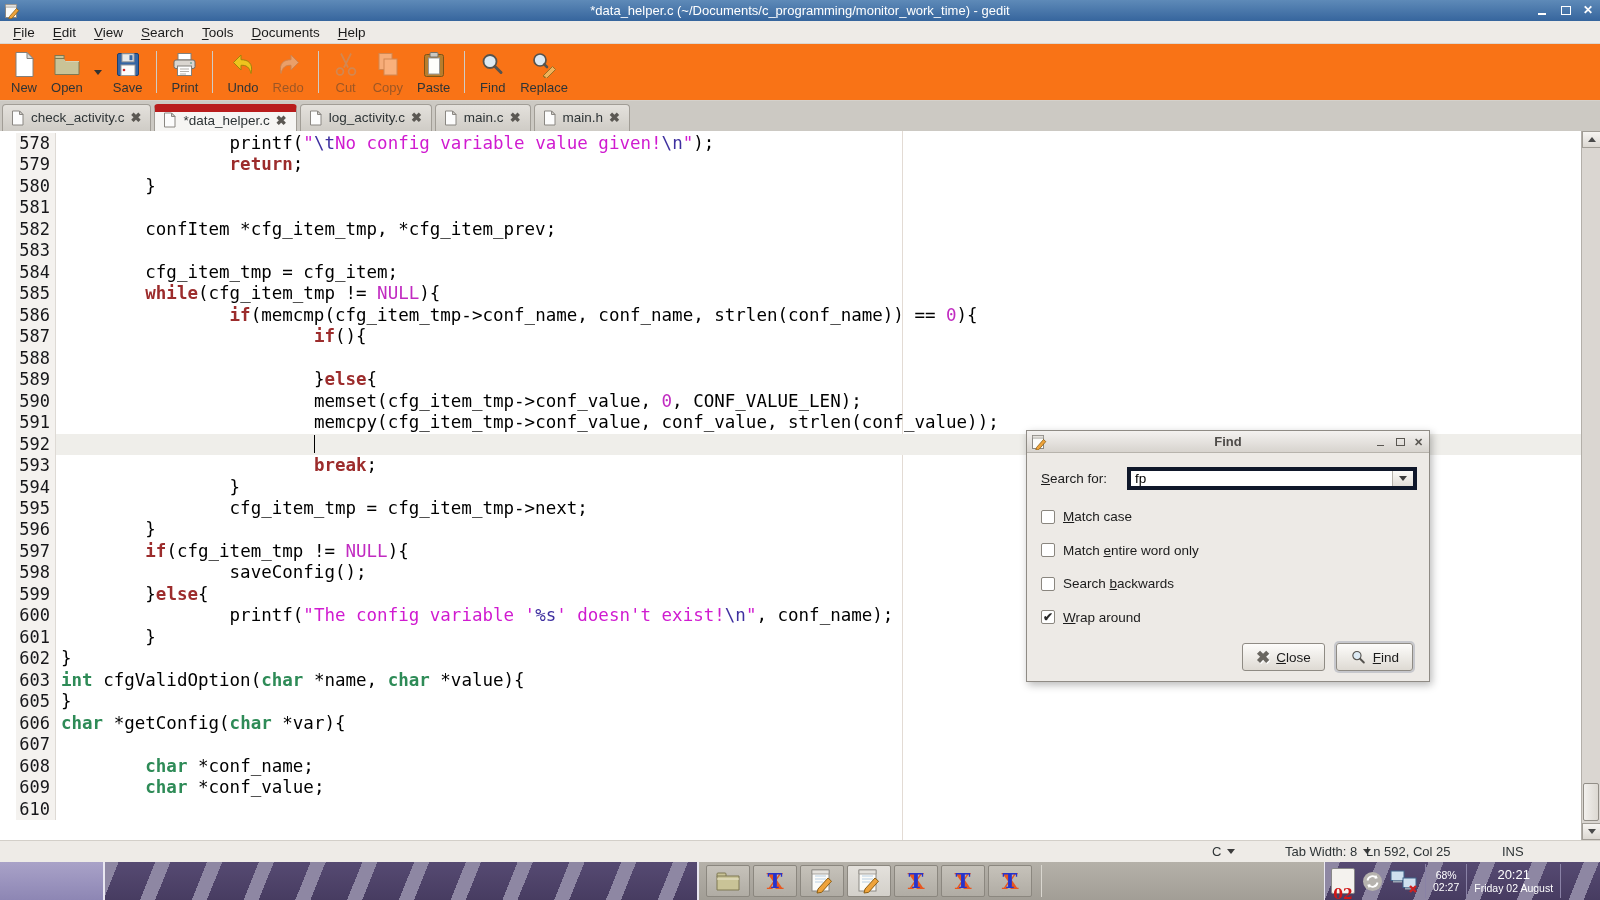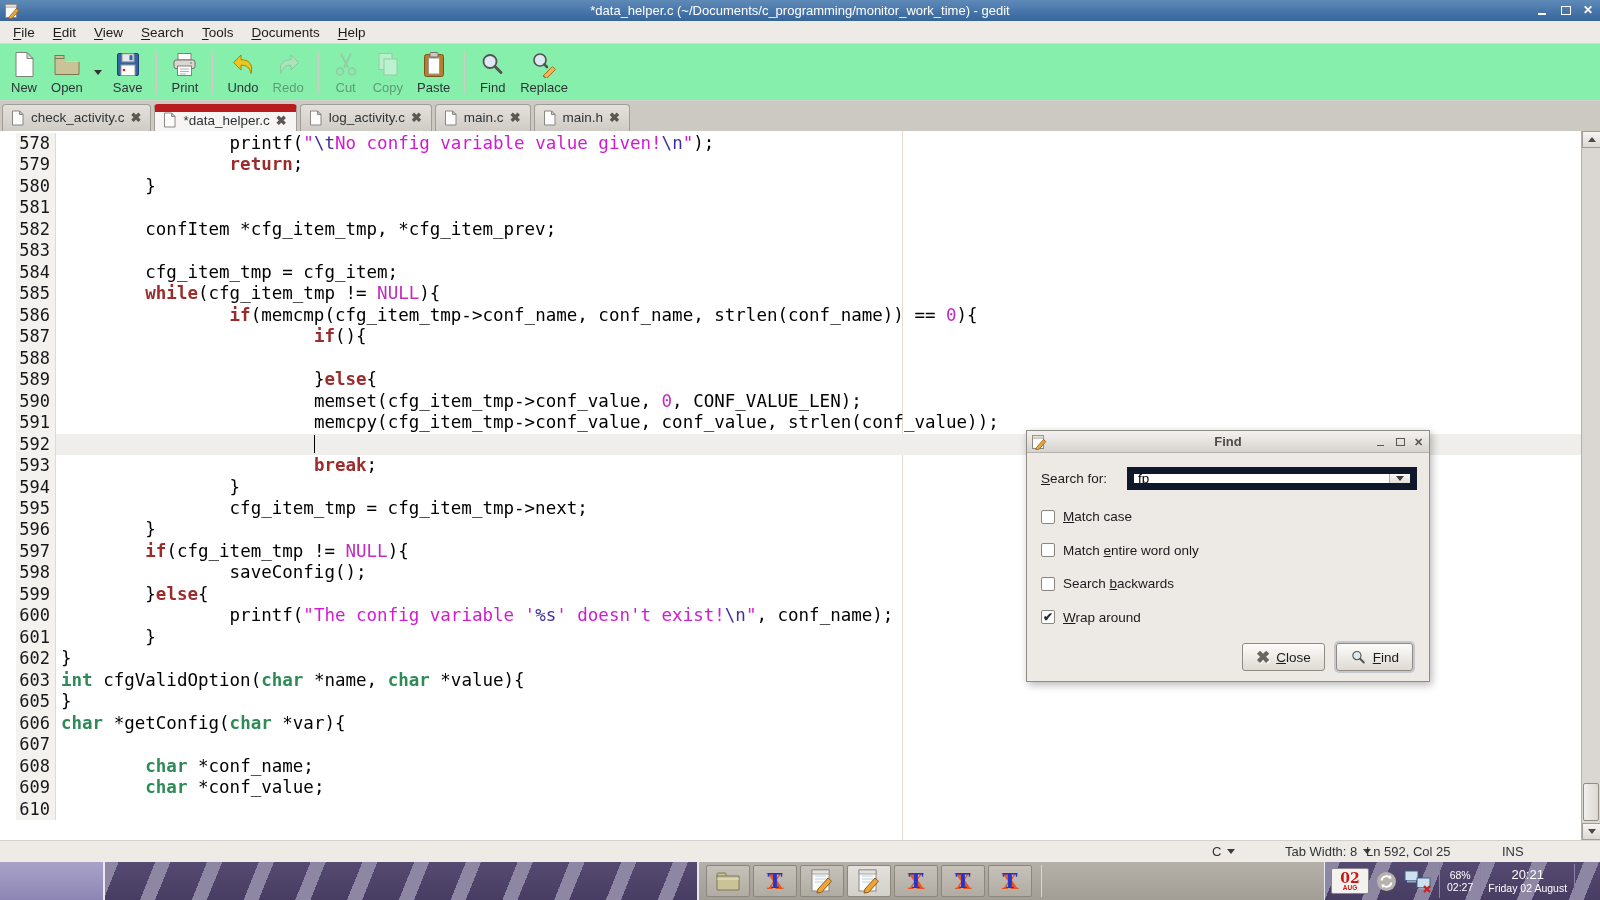--- a/index.html
+++ b/index.html
@@ -19,21 +19,21 @@
   .wb-close { color:#fff; font-size:12px; font-weight:bold; line-height:11px; }
 
   
   .menubar { position:absolute; left:0; top:21px; width:1600px; height:23px;
     background:#eeebe7; border-bottom:1px solid #dbd7d2; display:flex; align-items:center; padding-left:4px; }
   .menu-item { padding:3px 9px; font-size:13.5px; color:#1b1b1b; cursor:default; }
   .menu-item u { text-underline-offset:2px; }
 
   
   .toolbar { position:absolute; left:0; top:44px; width:1600px; height:57px;
-    background:#86efac; border-bottom:1px solid #d5d1cb; display:flex; align-items:center; padding-left:4px; }
+    background:#f97316; border-bottom:1px solid #d5d1cb; display:flex; align-items:center; padding-left:4px; }
   .titem { display:flex; flex-direction:column; align-items:center; justify-content:flex-end;
     padding:3px 7px; min-width:38px; height:52px; border-radius:3px; }
   .titem .tlabel { font-size:13px; color:#2e3436; margin-top:2px; white-space:nowrap; }
   .titem.disabled { opacity:.45; }
   .tsep { width:1px; height:42px; background:#d0ccc5; margin:0 7px; }
   .open-chevron { width:16px; height:52px; display:flex; align-items:center; justify-content:center; }
   .open-chevron::after { content:""; border-left:4px solid transparent; border-right:4px solid transparent; border-top:5px solid #333; }
   .icon svg { display:block; }
 
   
@@ -92,21 +92,21 @@
   .dlg-title .dlg-caption { position:absolute; left:0; right:0; text-align:center;
     font-weight:bold; font-size:13px; color:#4e4b48; }
   .dlg-btns { position:absolute; right:5px; top:0; height:22px; display:flex; gap:9px; align-items:center; }
   .dwb { width:10px; height:10px; position:relative; }
   .dwb-min::after { content:""; position:absolute; left:1px; bottom:1px; width:7px; height:1.5px; background:#5a5752; }
   .dwb-max::after { content:""; position:absolute; left:1px; top:1px; width:7px; height:6px; border:1.2px solid #5a5752; }
   .dwb-close { color:#5a5752; font-size:11px; font-weight:bold; line-height:10px; }
   .dlg-row { position:absolute; left:14px; font-size:13.5px; color:#1b1b1b; display:flex; align-items:center; }
   .search-row { top:36px; width:376px; }
   .search-label { width:86px; }
-  .combo { flex:1; height:23px; display:flex; border:7px solid #0f172a; background:#fff; }
+  .combo { flex:1; height:23px; display:flex; border:4px solid #0f172a; background:#fff; }
   .combo input { flex:1; border:none; outline:none; font-size:13.5px; padding:0 4px;
     font-family:"Liberation Sans", sans-serif; color:#000; background:#fff; }
   .combo-arrow { width:21px; border-left:1px solid #b5b1aa; background:linear-gradient(#fbfaf8,#e2deD8);
     display:flex; align-items:center; justify-content:center; }
   .combo-arrow::after { content:""; border-left:4px solid transparent; border-right:4px solid transparent; border-top:5px solid #3c3c3c; }
   .chk-row { gap:8px; }
   .chk-box { width:14px; height:14px; background:#fff; border:1px solid #8a867f; border-radius:2px;
     display:flex; align-items:center; justify-content:center; font-size:12px; font-weight:bold; color:#2a2a2a; }
   .btn-row { position:absolute; right:16px; top:212px; display:flex; gap:11px; }
   .gbtn { height:28px; padding:0 13px; display:flex; align-items:center; gap:6px;
@@ -126,22 +126,22 @@
     background:linear-gradient(#b5b1a9,#a29e96); border-left:2px solid #e9e7f1; border-right:1px solid #e9e7f1;
     display:flex; align-items:center; padding-left:7px; gap:3px; }
   .taskbtn { width:44px; height:32px; display:flex; align-items:center; justify-content:center;
     background:linear-gradient(#c6c2ba,#b0aca4); border:1px solid #8b877f; border-radius:2px; }
   .taskbtn.active { background:linear-gradient(#e4e1dc,#d3d0ca); }
   .task-div { width:1px; height:32px; background:#d9d6cf; margin-left:6px; }
   .tray { position:absolute; left:1325px; top:0; width:275px; height:38px; display:flex; align-items:center; gap:7px; padding-left:6px; }
   .tray-sep { width:1px; height:34px; background:#8a82a6; }
   .tray-text { color:#fff; text-align:center; line-height:1.15; white-space:nowrap; }
   .tray-text .big { font-size:13px; } .tray-text .small { font-size:10.5px; }
-  .cal { width:38px; height:26px; background:#f4f2ee; border:1px solid #888; border-radius:2px;
-    text-align:center; line-height:1; padding-top:2px; }
+  .cal { width:24px; height:26px; background:#f4f2ee; border:1px solid #888; border-radius:2px;
+    text-align:center; line-height:1; padding-top:18px; }
   .cal .day { color:#cf1717; font-weight:bold; font-size:14px; font-family:"DejaVu Serif", serif; }
   .cal .mon { color:#cf1717; font-size:6.5px; font-weight:bold; }
 </style>
 </head>
 <body>
 
 <div class="titlebar">
   <span class="appicon icon" id="tb-icon">
       <svg width="16" height="16" viewBox="0 0 16 16">
         <rect x="1.5" y="1.5" width="11" height="13" fill="#fbfbf9" stroke="#8a8782"></rect>

